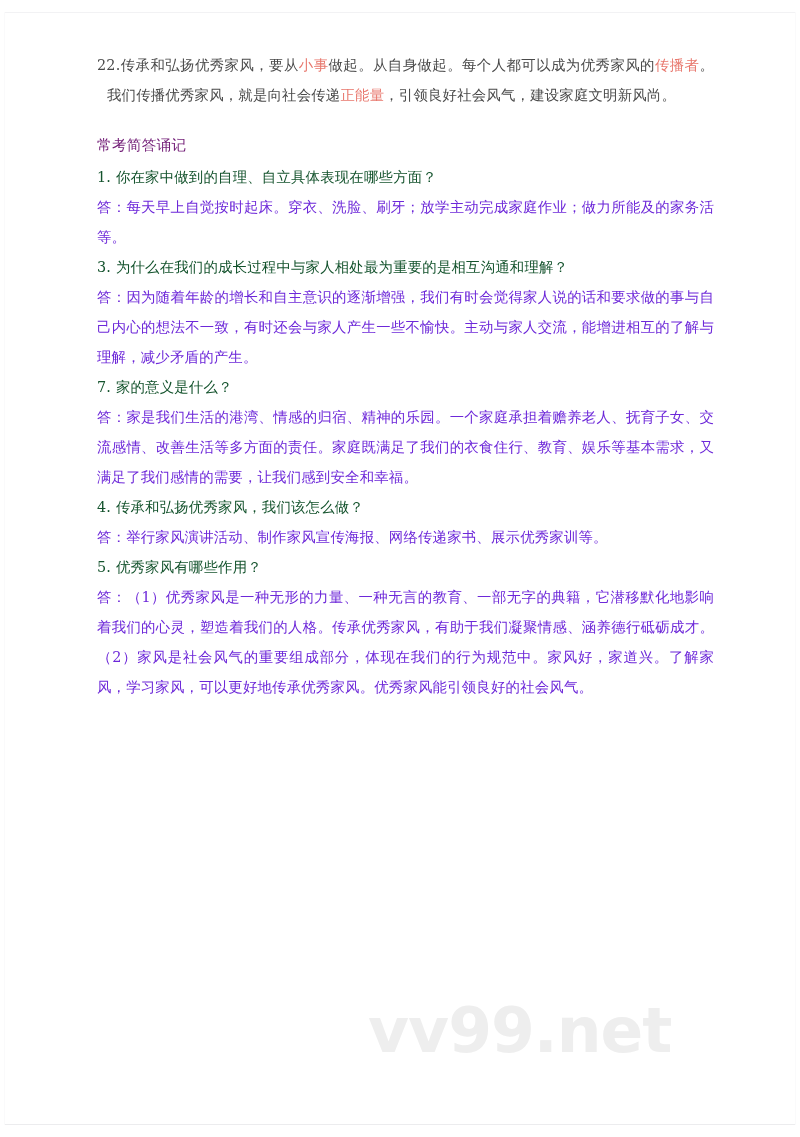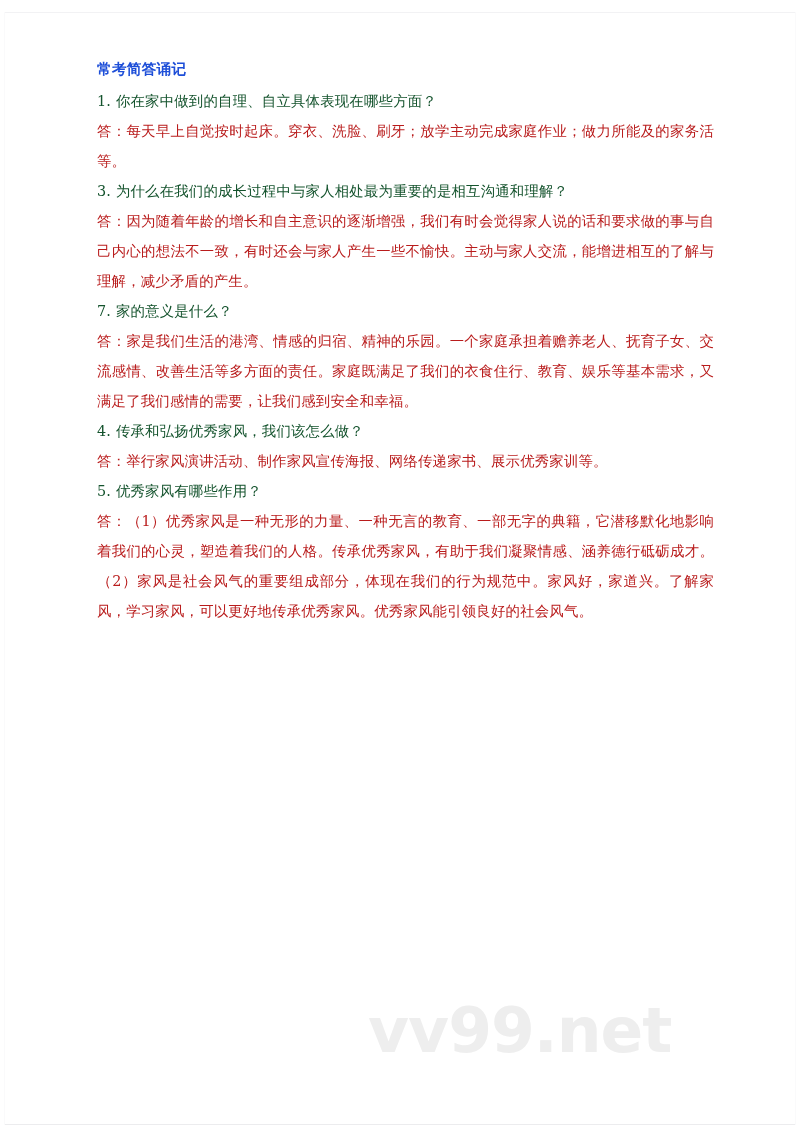--- a/index.html
+++ b/index.html
@@ -76,34 +76,34 @@
     letter-spacing: 0.2px;
     word-break: break-all;
   }
 
   .para-q22 {
     color: #4a4a4a;
     margin-bottom: 2px;
   }
 
   .sec-heading {
-    margin: 4px 0 2px 0;
+    margin: 20px 0 2px 0;
     font-size: 14.6px;
     line-height: 30px;
-    font-weight: bold;
-    color: #1d4ed8;
+    font-weight: normal;
+    color: #701a75;
     letter-spacing: 0.3px;
   }
 
   .q-line {
     color: #14532d;
   }
 
   .a-line {
-    color: #b91c1c;
+    color: #6d28d9;
   }
 
   .hl {
     color: #e8776d;
   }
 
   .sp {
     display: inline-block;
     width: 10px;
   }
@@ -127,20 +127,21 @@
 
 <div class="page-sheet">
 
   <div class="page-rule-top"></div>
   <div class="page-rule-bottom"></div>
   <div class="page-rule-left"></div>
   <div class="page-rule-right"></div>
 
   <div class="doc-body">
 
+    <p class="para para-q22"><span>22.</span><span>传承和弘扬优秀家风，要从</span><span class="hl">小事</span><span>做起。从自身做起。每个人都可以成为优秀家风的</span><span class="hl">传播者</span><span>。</span><span class="sp"></span><span>我们传播优秀家风，就是向社会传递</span><span class="hl">正能量</span><span>，引领良好社会风气，建设家庭文明新风尚。</span></p>
 
     <h2 class="sec-heading">常考简答诵记</h2>
 
     <p class="para q-line">1. 你在家中做到的自理、自立具体表现在哪些方面？</p>
     <p class="para a-line">答：每天早上自觉按时起床。穿衣、洗脸、刷牙；放学主动完成家庭作业；做力所能及的家务活等。</p>
 
     <p class="para q-line">3. 为什么在我们的成长过程中与家人相处最为重要的是相互沟通和理解？</p>
     <p class="para a-line">答：因为随着年龄的增长和自主意识的逐渐增强，我们有时会觉得家人说的话和要求做的事与自己内心的想法不一致，有时还会与家人产生一些不愉快。主动与家人交流，能增进相互的了解与理解，减少矛盾的产生。</p>
 
     <p class="para q-line">7. 家的意义是什么？</p>

